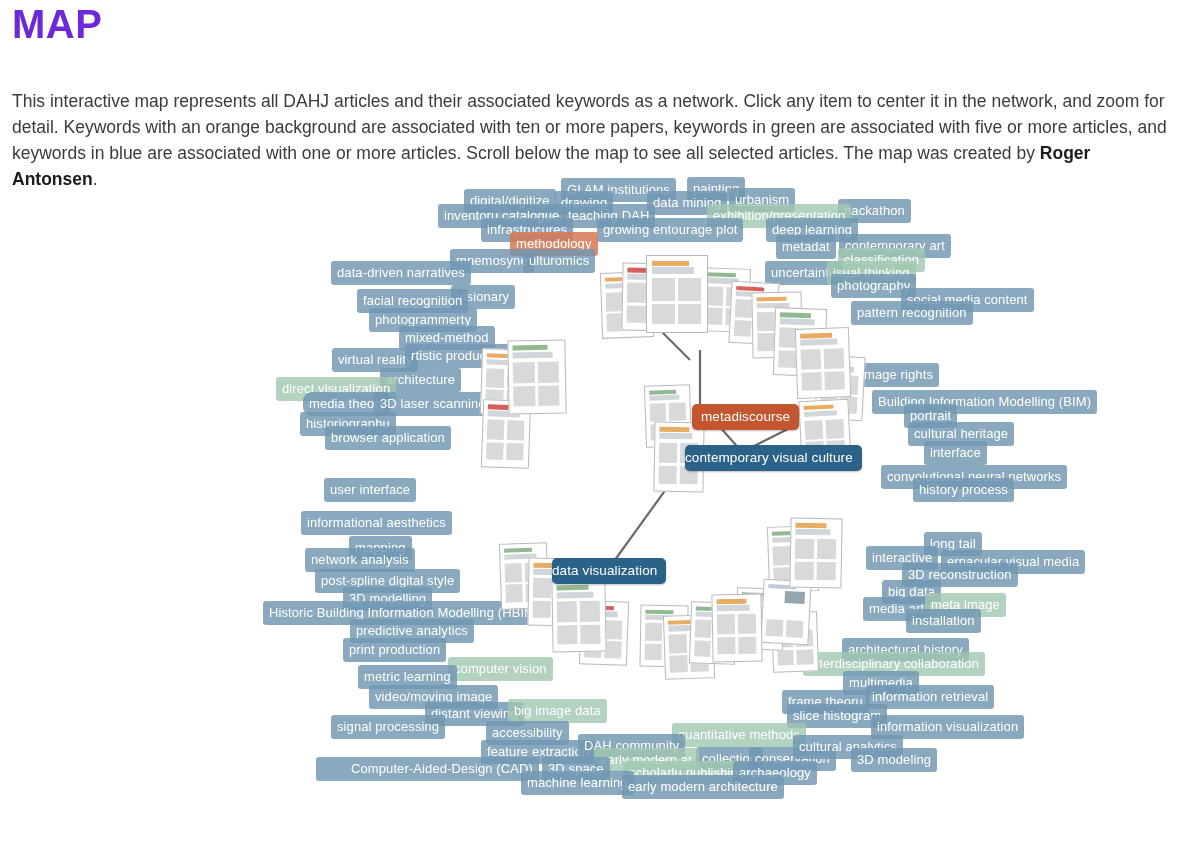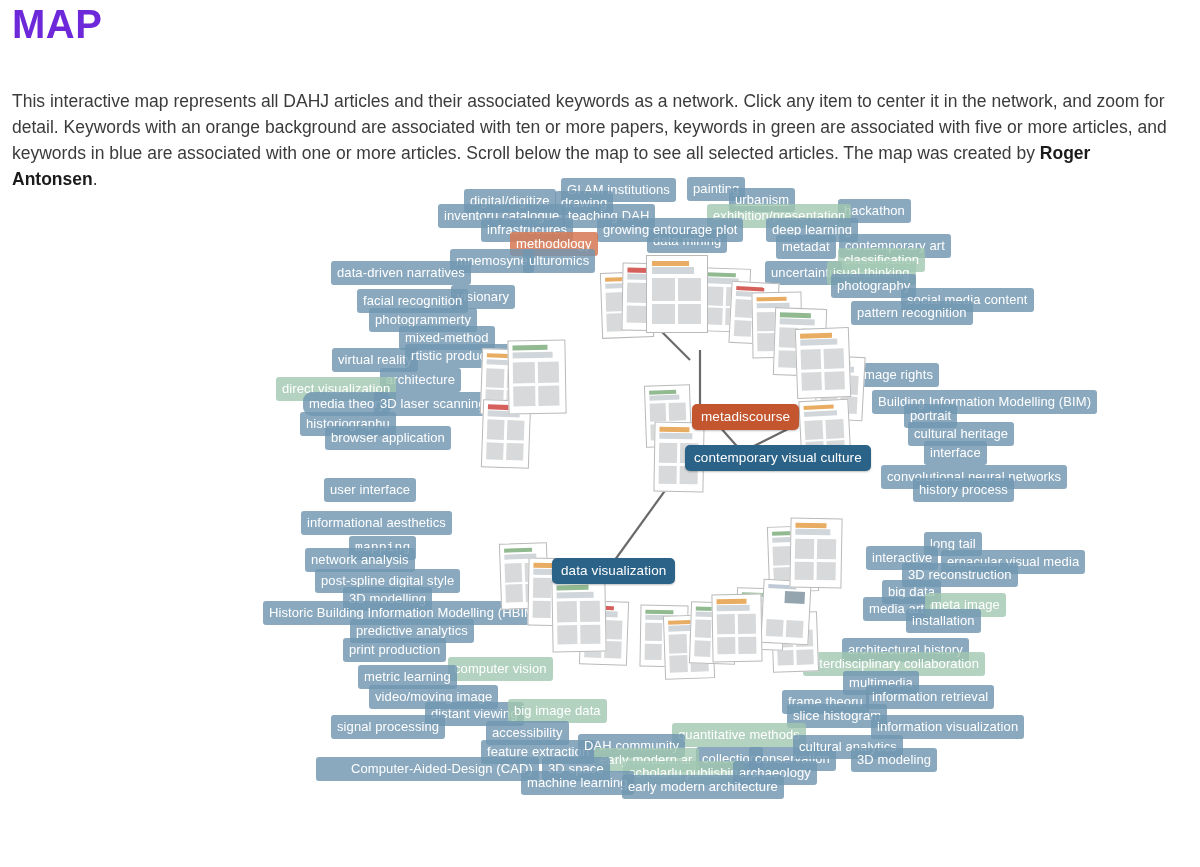--- a/index.html
+++ b/index.html
@@ -45,21 +45,21 @@
   .tag.green  {background:rgba(160,199,176,0.80);}
   .tag.orange {background:rgba(214,120,82,0.85);}
   .tag.sel-orange{
     background:#c3562f;color:#fff;border-radius:5px;
     box-shadow:0 1px 2px rgba(0,0,0,.25);
     font-size:13.5px;padding:3px 9px 4px 9px;z-index:60;
   }
   .tag.sel-blue{
     background:#2b6287;color:#fff;border-radius:5px;
     box-shadow:0 1px 2px rgba(0,0,0,.25);
-    font-size:13.5px;padding:3px 9px 4px 9px;z-index:60;
+    font-size:13.5px;padding:3px 9px 4px 0;z-index:60;
   }
 
   
   .paper{
     position:absolute;background:#ffffff;border:1px solid #b9b9b9;
     box-sizing:border-box;overflow:hidden;z-index:5;
   }
   .paper .hdr{
     position:absolute;left:8%;top:6%;width:62%;height:7%;
     background:#8a9fb4;opacity:.55;
@@ -323,21 +323,21 @@
           <div class="col colB"></div>
           <div class="col colC"></div>
           <div class="col colD"></div>
         </div>
       </div>
     <div id="tags">
         <div class="tag blue" style="left: 561px; top: 18px;">GI AM institutions</div>
         <div class="tag blue" style="left: 687px; top: 17px;">painting</div>
         <div class="tag blue" style="left: 464px; top: 29px;">digital/digitize</div>
         <div class="tag blue" style="left: 555px; top: 31px;">drawing</div>
-        <div class="tag blue" style="left: 647px; top: 31px; margin-top: 38px;">data mining</div>
+        <div class="tag blue" style="left: 647px; top: 31px;">data mining</div>
         <div class="tag blue" style="left: 729px; top: 28px; text-decoration: underline;">urbanism</div>
         <div class="tag blue" style="left: 838px; top: 39px;">hackathon</div>
         <div class="tag blue" style="left: 438px; top: 44px;">inventoru catalogue</div>
         <div class="tag blue" style="left: 562px; top: 44px;">teaching DAH</div>
         <div class="tag green" style="left: 707px; top: 44px;">exhibition/presentation</div>
         <div class="tag blue" style="left: 481px; top: 58px;">infrastrucures</div>
         <div class="tag blue" style="left: 597px; top: 58px;">growing entourage plot</div>
         <div class="tag blue" style="left: 766px; top: 58px;">deep learning</div>
         <div class="tag orange" style="left: 510px; top: 72px;">methodology</div>
         <div class="tag blue" style="left: 776px; top: 75px;">metadat</div>
@@ -365,21 +365,21 @@
         <div class="tag blue" style="left: 374px; top: 232px;">3D laser scanning</div>
         <div class="tag blue" style="left: 904px; top: 244px;">portrait</div>
         <div class="tag blue" style="left: 300px; top: 252px;">historiographu</div>
         <div class="tag blue" style="left: 908px; top: 262px;">cultural heritage</div>
         <div class="tag blue" style="left: 325px; top: 266px;">browser application</div>
         <div class="tag blue" style="left: 924px; top: 281px;">interface</div>
         <div class="tag blue" style="left: 881px; top: 305px;">convolutional neural networks</div>
         <div class="tag blue" style="left: 913px; top: 318px;">history process</div>
         <div class="tag blue" style="left: 324px; top: 318px;">user interface</div>
         <div class="tag blue" style="left: 301px; top: 351px;">informational aesthetics</div>
-        <div class="tag blue" style="left: 349px; top: 376px; font-family: Liberation Mono, monospace;">mapping</div>
+        <div class="tag blue" style="left: 349px; top: 376px;">mapping</div>
         <div class="tag blue" style="left: 924px; top: 372px;">long tail</div>
         <div class="tag blue" style="left: 866px; top: 386px;">interactive</div>
         <div class="tag blue" style="left: 941px; top: 390px;">ernacular visual media</div>
         <div class="tag blue" style="left: 305px; top: 388px;">network analysis</div>
         <div class="tag blue" style="left: 902px; top: 403px;">3D reconstruction</div>
         <div class="tag blue" style="left: 315px; top: 409px;">post-spline digital style</div>
         <div class="tag blue" style="left: 882px; top: 420px;">big data</div>
         <div class="tag blue" style="left: 343px; top: 427px;">3D modelling</div>
         <div class="tag blue" style="left: 863px; top: 437px;">media art</div>
         <div class="tag green" style="left: 925px; top: 433px;">meta image</div>

